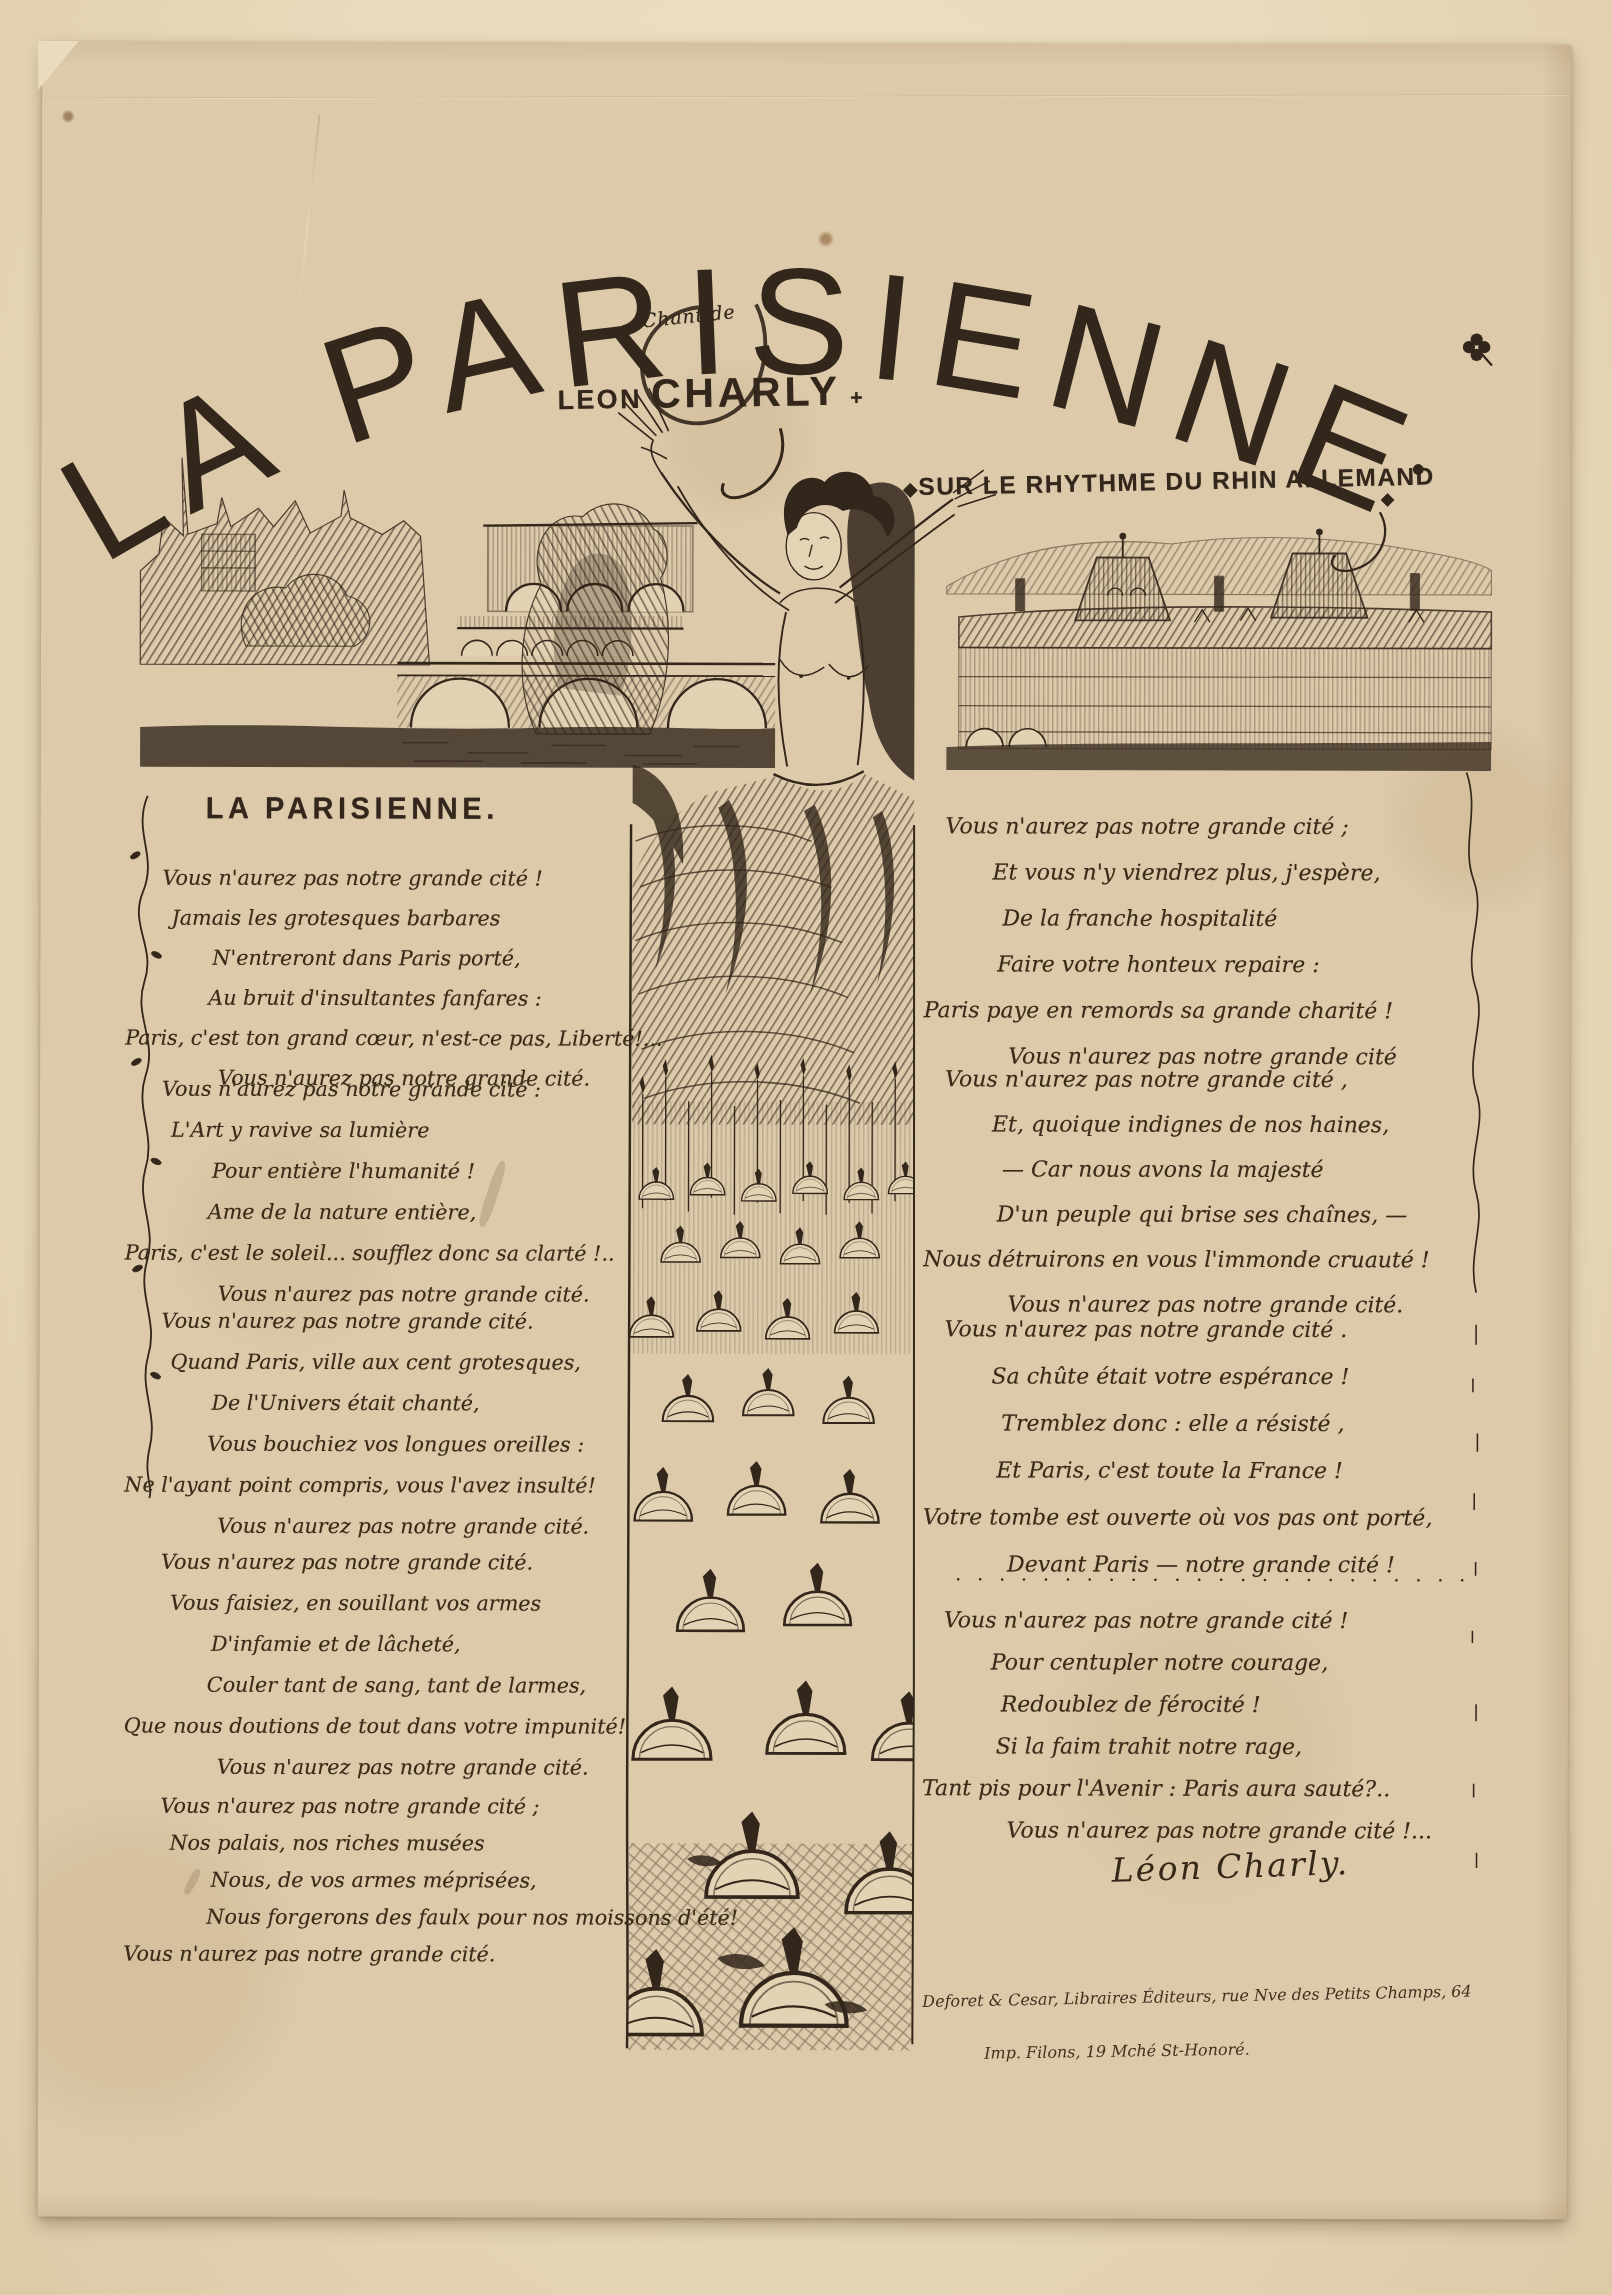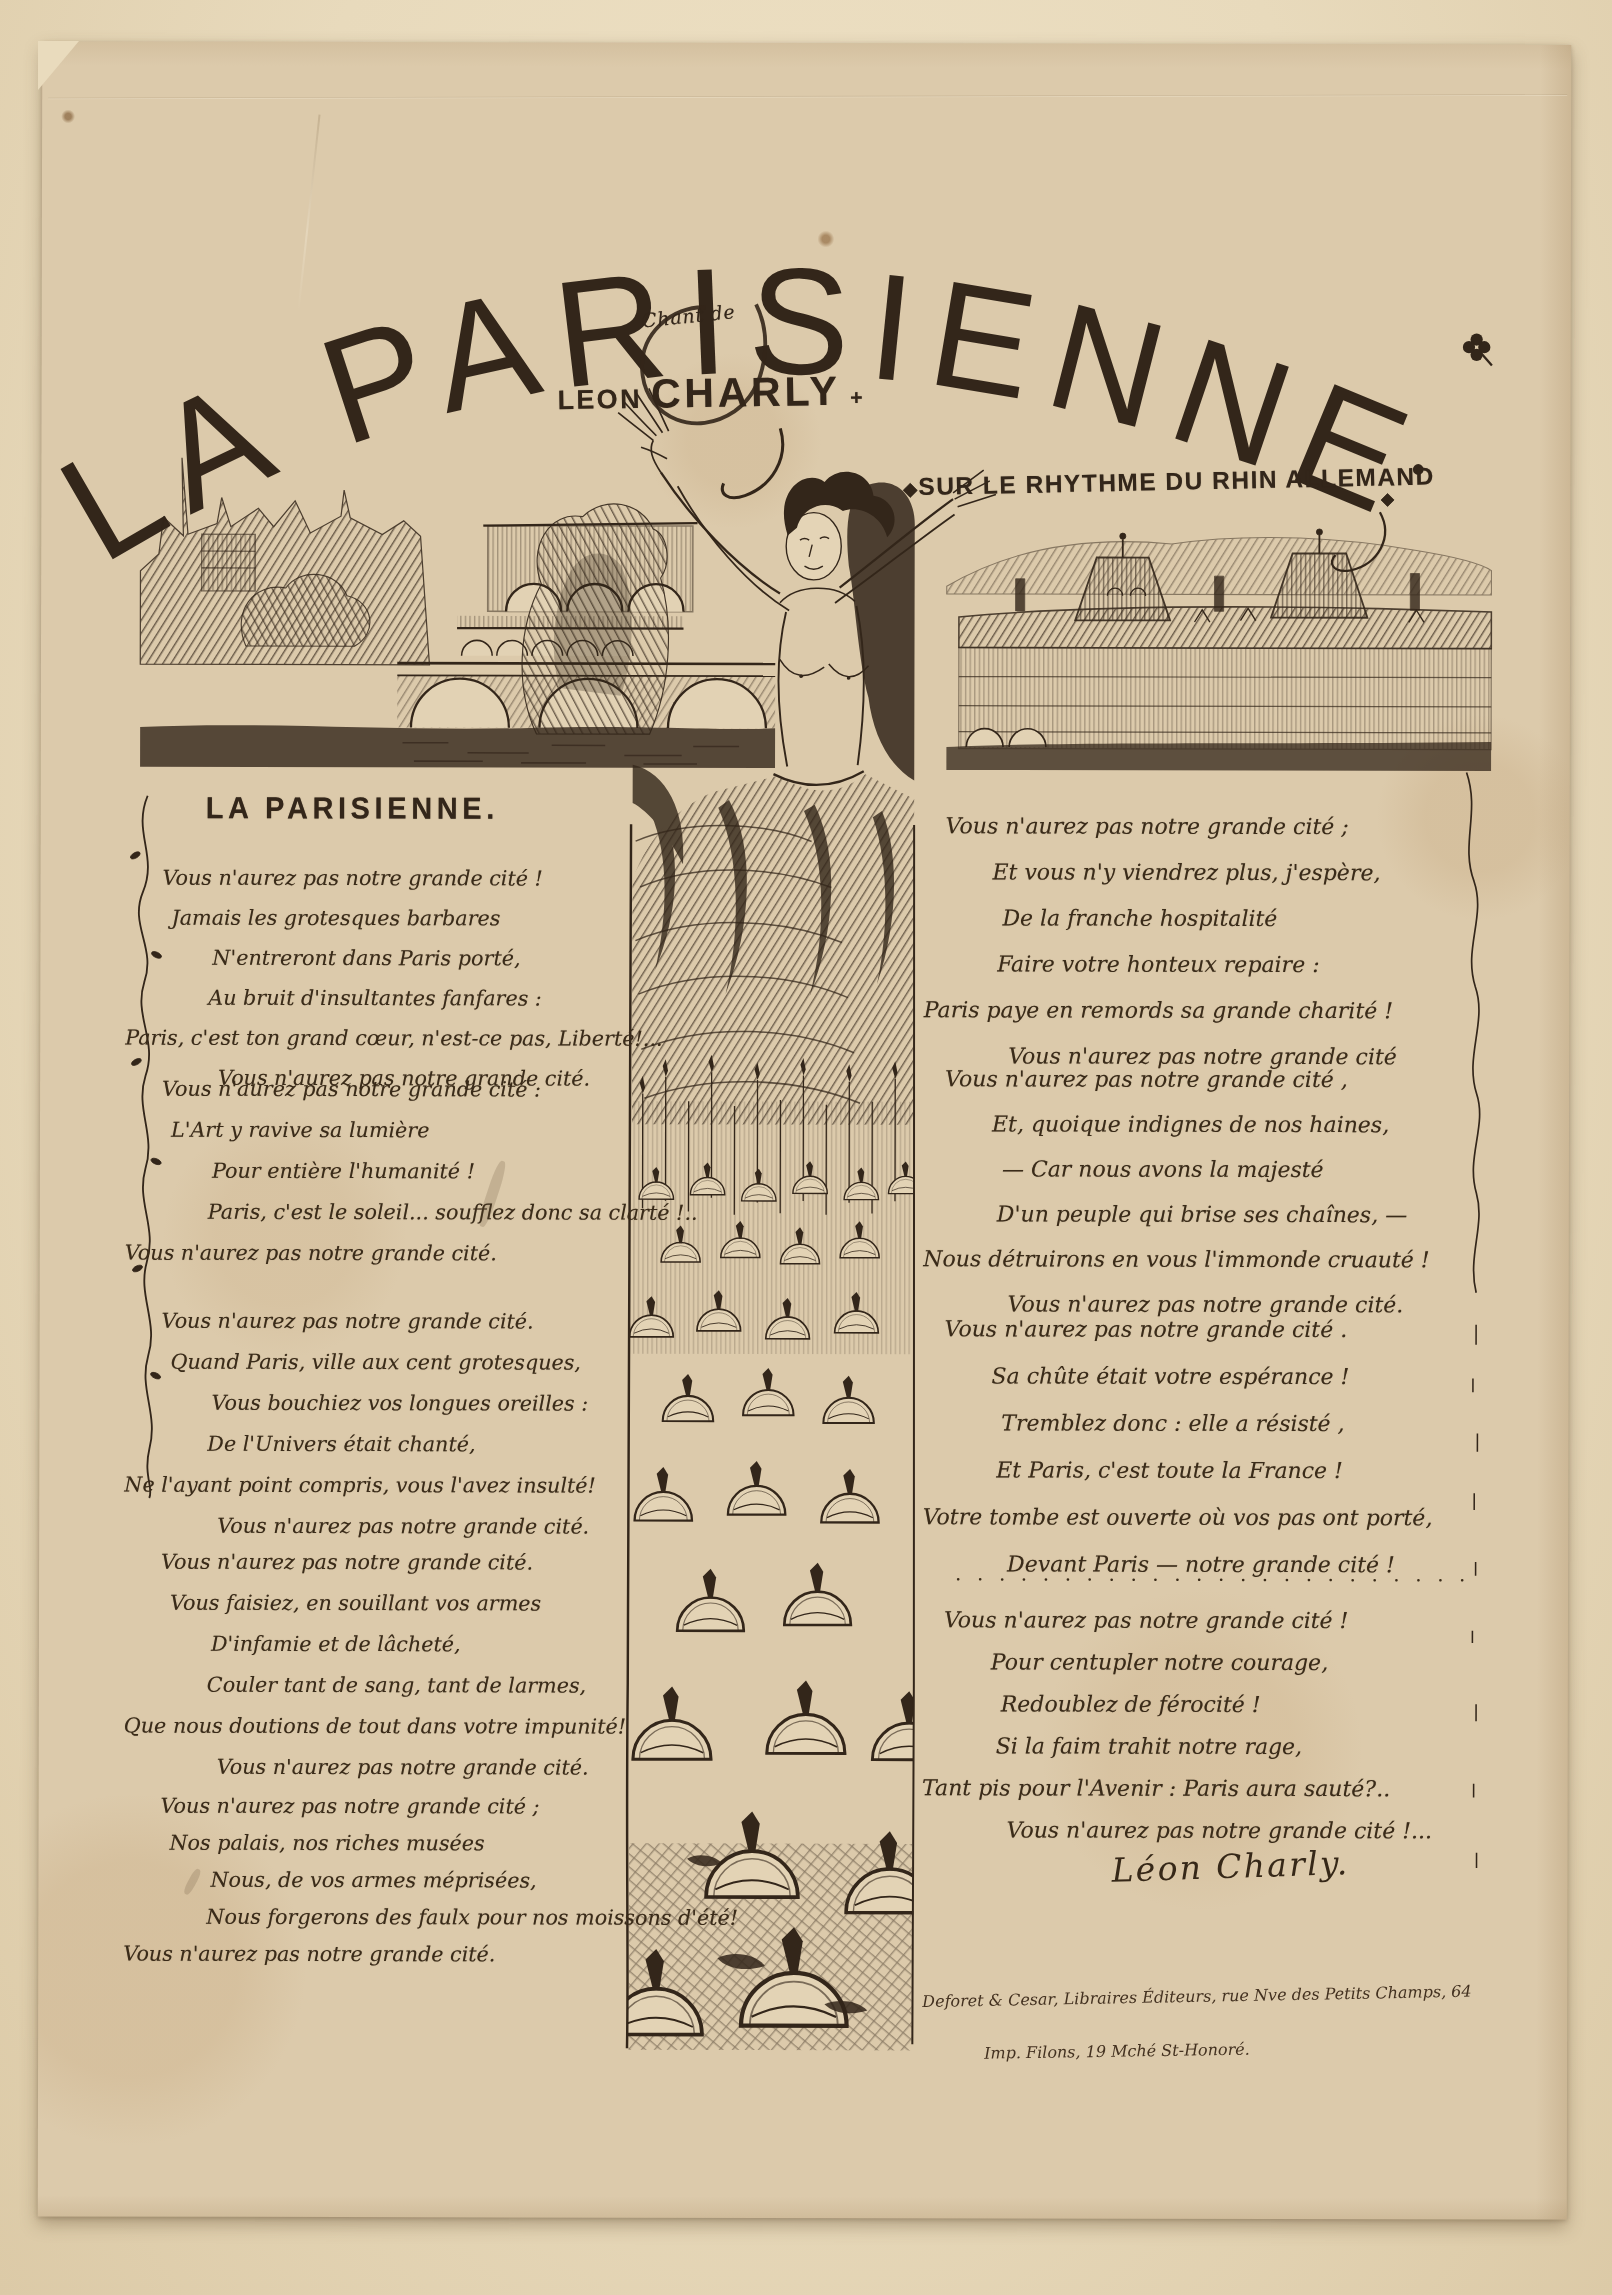--- a/index.html
+++ b/index.html
@@ -279,28 +279,29 @@
           <div class="line">Jamais les grotesques barbares</div>
           <div class="line">N'entreront dans Paris porté,</div>
           <div class="line">Au bruit d'insultantes fanfares :</div>
           <div class="line">Paris, c'est ton grand cœur, n'est-ce pas, Liberté!...</div>
           <div class="line">Vous n'aurez pas notre grande cité.</div>
         </div>
       <div class="stanza col-l" style="top:1070px;--lh:41px">
           <div class="line">Vous n'aurez pas notre grande cité :</div>
           <div class="line">L'Art y ravive sa lumière</div>
           <div class="line">Pour entière l'humanité !</div>
+          <div class="line">Ame de la nature entière,</div>
           <div class="line">Paris, c'est le soleil... soufflez donc sa clarté !..</div>
           <div class="line">Vous n'aurez pas notre grande cité.</div>
         </div>
       <div class="stanza col-l" style="top:1302px;--lh:41px">
           <div class="line">Vous n'aurez pas notre grande cité.</div>
           <div class="line">Quand Paris, ville aux cent grotesques,</div>
+          <div class="line">De l'Univers était chanté,</div>
           <div class="line">Vous bouchiez vos longues oreilles :</div>
-          <div class="line">De l'Univers était chanté,</div>
           <div class="line">Ne l'ayant point compris, vous l'avez insulté!</div>
           <div class="line">Vous n'aurez pas notre grande cité.</div>
         </div>
       <div class="stanza col-l" style="top:1543px;--lh:41px">
           <div class="line">Vous n'aurez pas notre grande cité.</div>
           <div class="line">Vous faisiez, en souillant vos armes</div>
           <div class="line">D'infamie et de lâcheté,</div>
           <div class="line">Couler tant de sang, tant de larmes,</div>
           <div class="line">Que nous doutions de tout dans votre impunité!</div>
           <div class="line">Vous n'aurez pas notre grande cité.</div>

